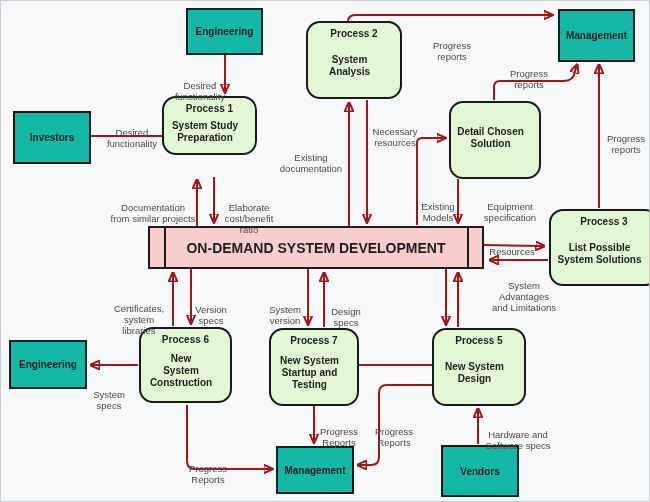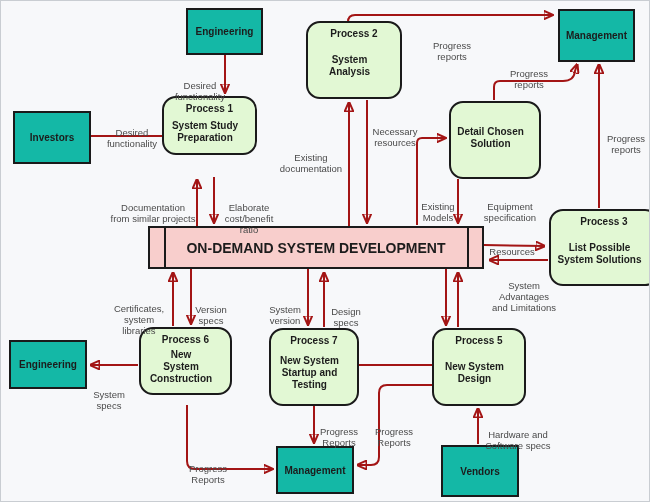--- a/index.html
+++ b/index.html
@@ -100,21 +100,21 @@
   </div>
   <div class="process" style="left:448px;top:100px;width:92px;height:78px">
     <div class="pname">Detail Chosen
 Solution</div>
   </div>
   <div class="process" style="left:548px;top:208px;width:110px;height:77px">
     <div class="ptitle">Process 3</div>
     <div class="pname">List Possible
 System Solutions</div>
   </div>
-  <div class="process" style="left:138px;top:326px;width:93px;height:68px">
+  <div class="process" style="left:138px;top:326px;width:93px;height:76px">
     <div class="ptitle">Process 6</div>
     <div class="pname">New
 System
 Construction</div>
   </div>
   <div class="process" style="left:268px;top:327px;width:90px;height:78px">
     <div class="ptitle">Process 7</div>
     <div class="pname">New System
 Startup and
 Testing</div>

